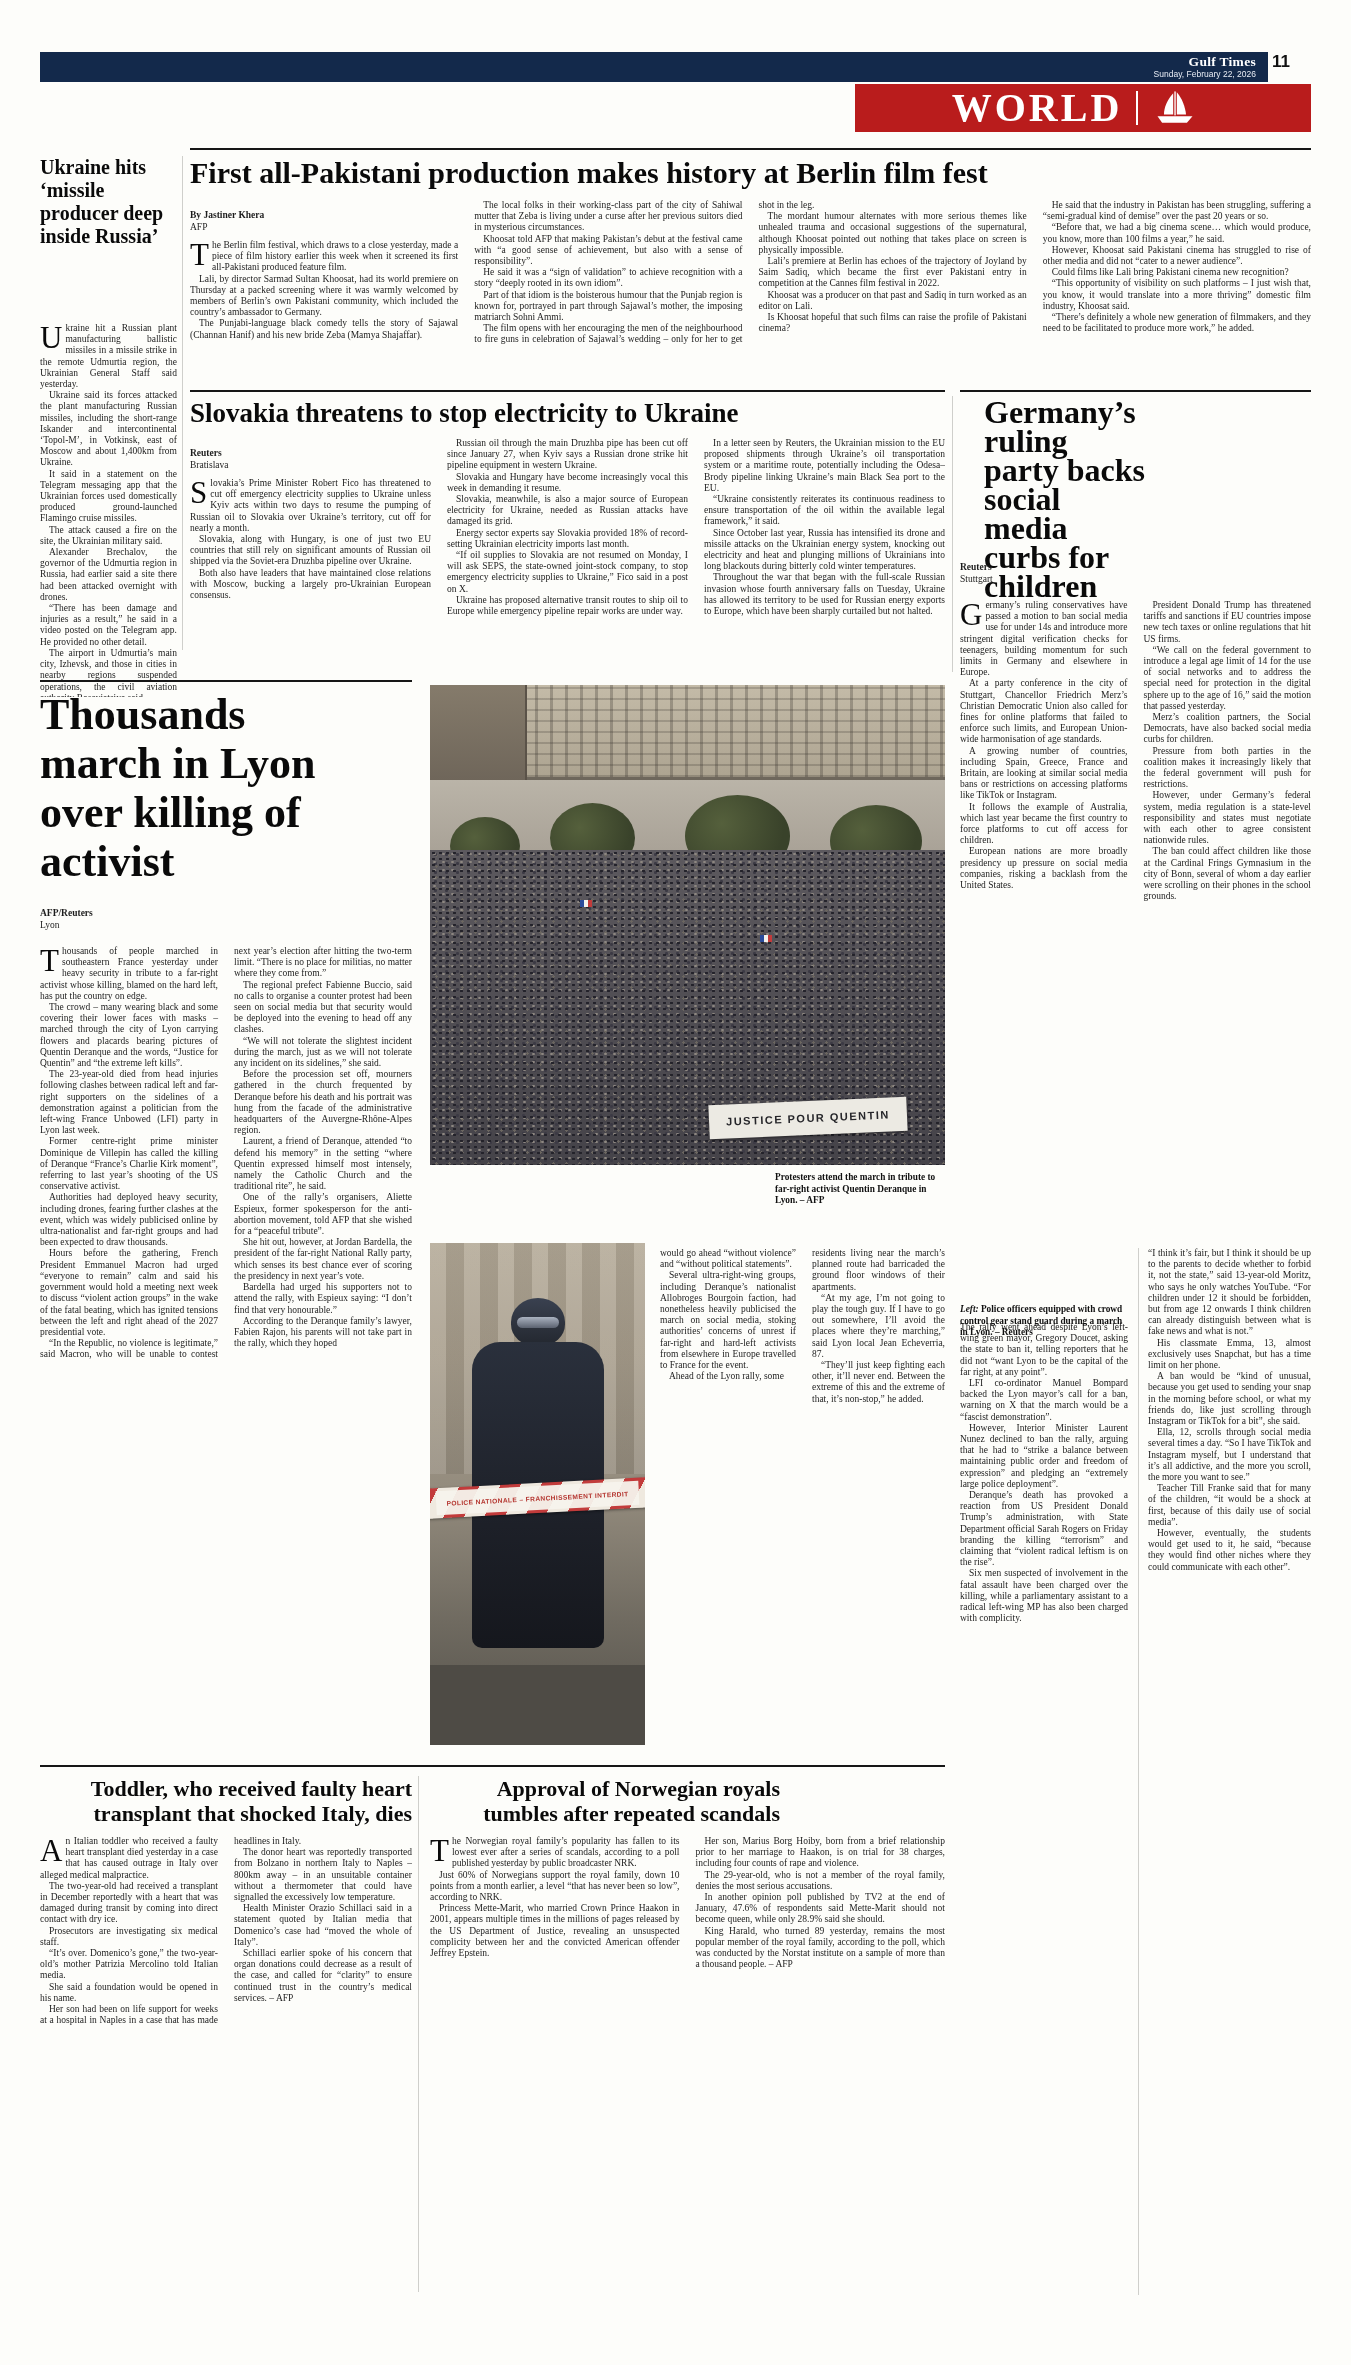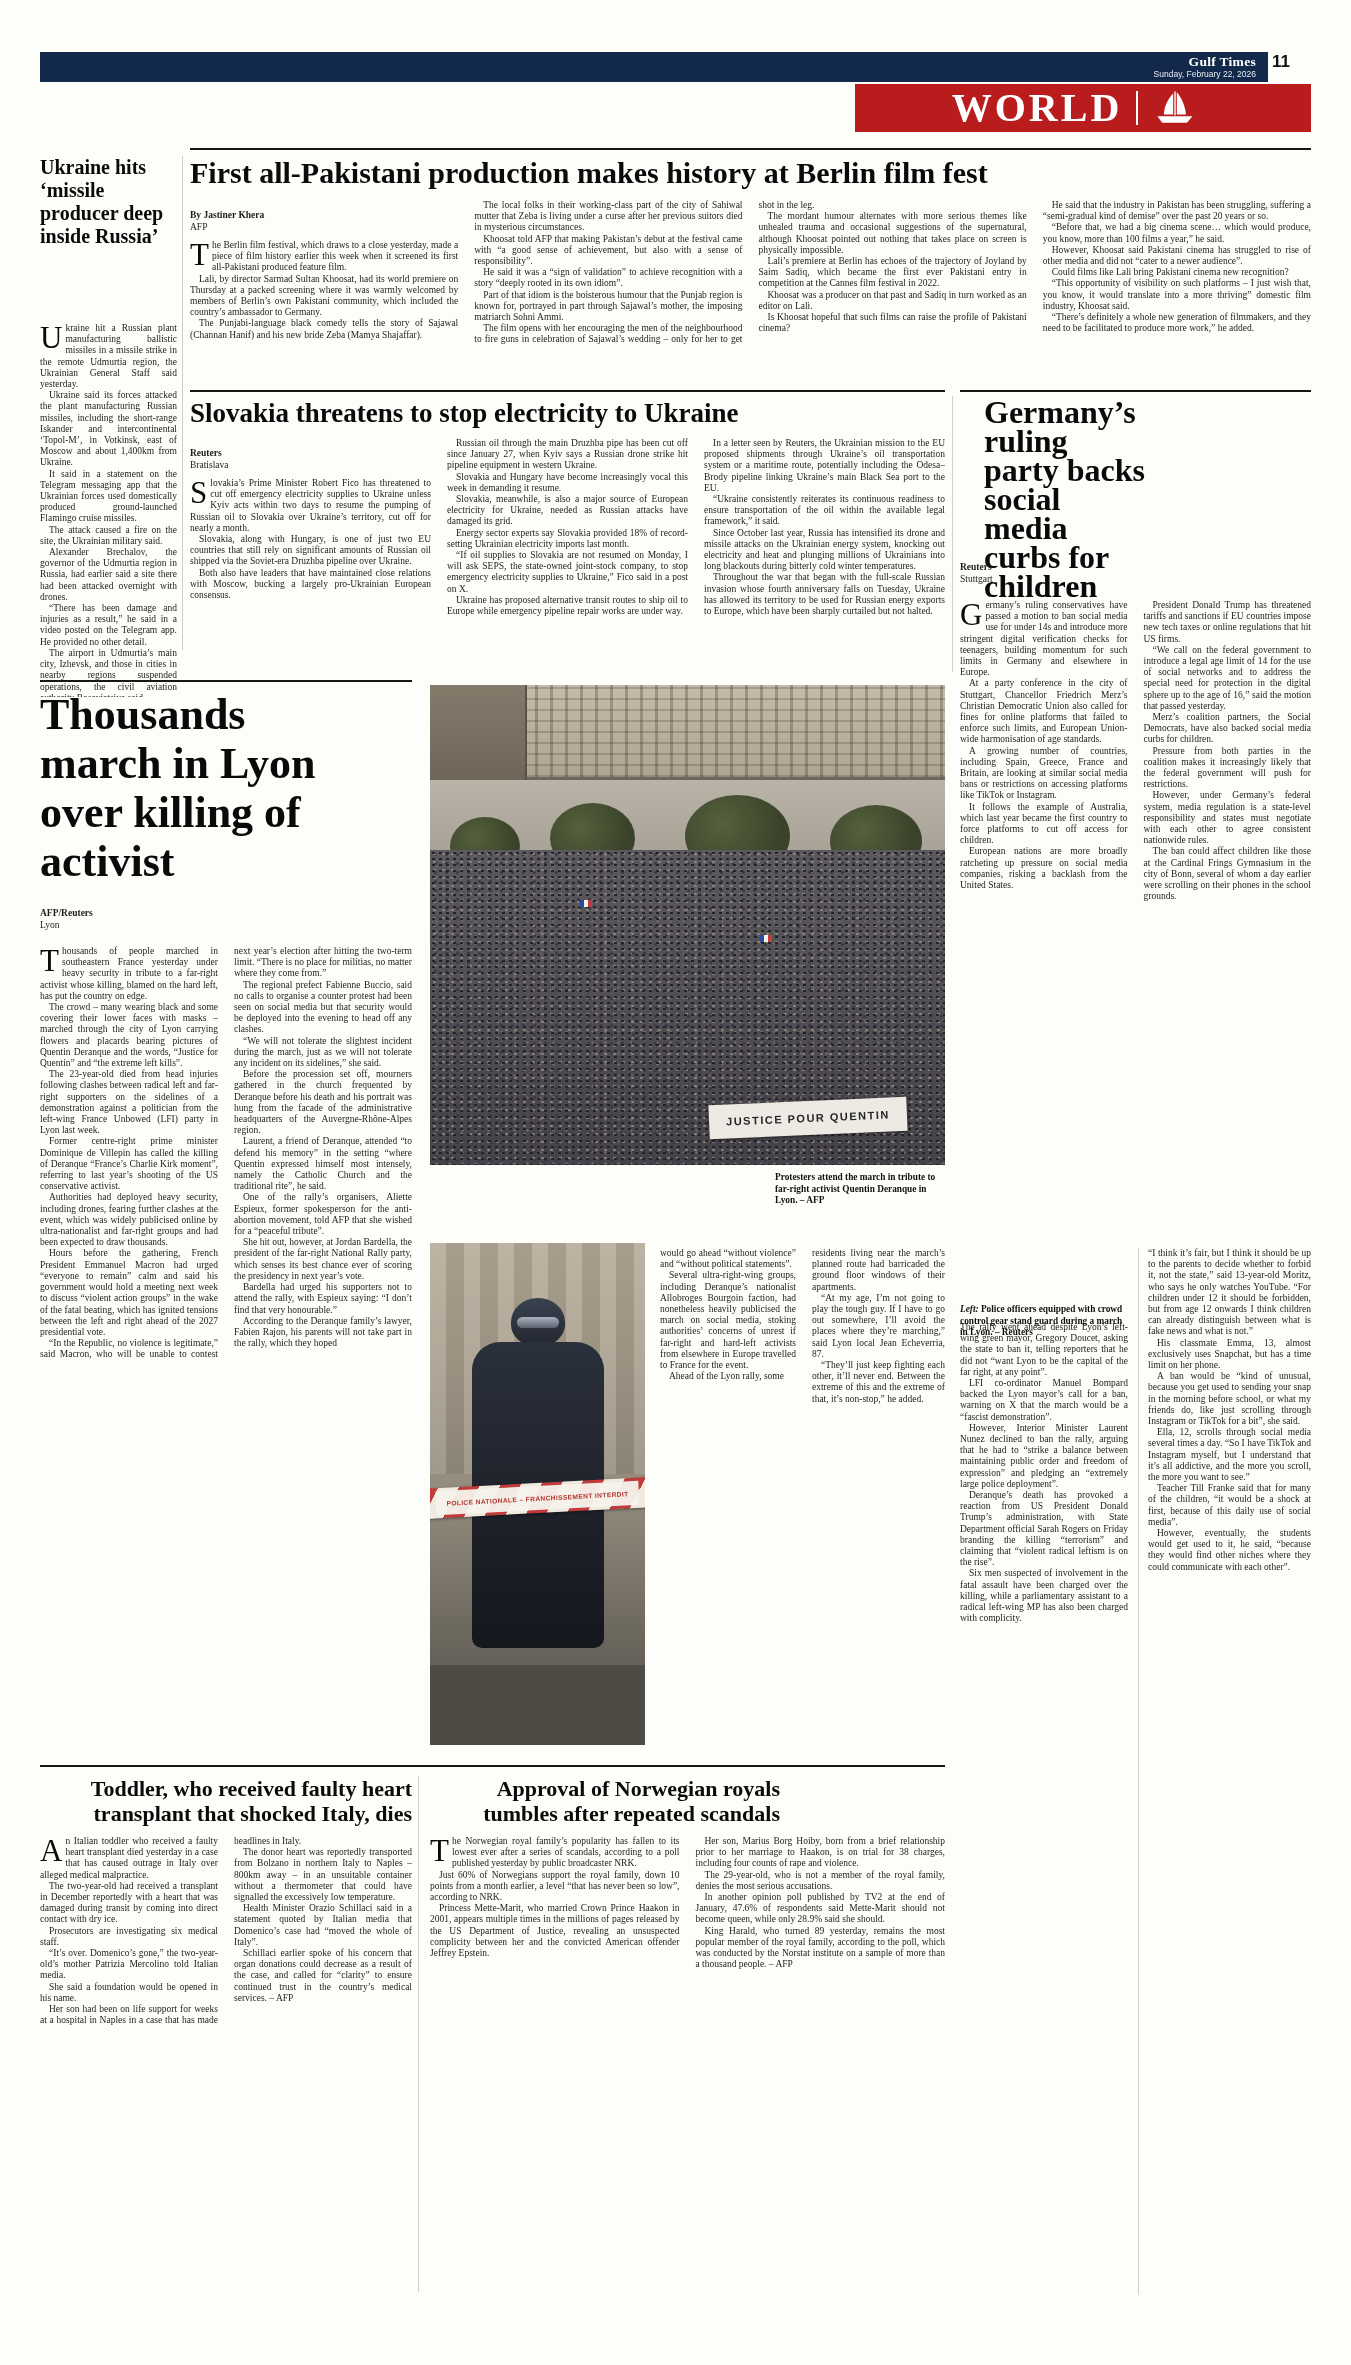--- a/index.html
+++ b/index.html
@@ -218,21 +218,21 @@
   <div class="abs byline-block" style="left:960px; top:552px; width:160px;">
     <div class="byline-name">Reuters</div>
     <div class="byline-loc">Stuttgart</div>
   </div>
   <div class="abs body-text cols2 dc" style="left:960px; top:600px; width:351px; height:563px;">
     <div class="paras">
         <p>Germany’s ruling conservatives have passed a motion to ban social media use for under 14s and introduce more stringent digital verification checks for teenagers, building momentum for such limits in Germany and elsewhere in Europe.</p>
         <p>At a party conference in the city of Stuttgart, Chancellor Friedrich Merz’s Christian Democratic Union also called for fines for online platforms that failed to enforce such limits, and European Union-wide harmonisation of age standards.</p>
         <p>A growing number of countries, including Spain, Greece, France and Britain, are looking at similar social media bans or restrictions on accessing platforms like TikTok or Instagram.</p>
         <p>It follows the example of Australia, which last year became the first country to force platforms to cut off access for children.</p>
-        <p>European nations are more broadly ratcheting up pressure on social media companies, risking a backlash from the United States.</p>
+        <p>European nations are more broadly presidency up pressure on social media companies, risking a backlash from the United States.</p>
         <p>President Donald Trump has threatened tariffs and sanctions if EU countries impose new tech taxes or online regulations that hit US firms.</p>
         <p>“We call on the federal government to introduce a legal age limit of 14 for the use of social networks and to address the special need for protection in the digital sphere up to the age of 16,” said the motion that passed yesterday.</p>
         <p>Merz’s coalition partners, the Social Democrats, have also backed social media curbs for children.</p>
         <p>Pressure from both parties in the coalition makes it increasingly likely that the federal government will push for restrictions.</p>
         <p>However, under Germany’s federal system, media regulation is a state-level responsibility and states must negotiate with each other to agree consistent nationwide rules.</p>
         <p>The ban could affect children like those at the Cardinal Frings Gymnasium in the city of Bonn, several of whom a day earlier were scrolling on their phones in the school grounds.</p>
       </div>
   </div>
   <div class="abs body-text" style="left:1148px; top:1248px; width:163px; height:1047px;">
     <div class="paras">

